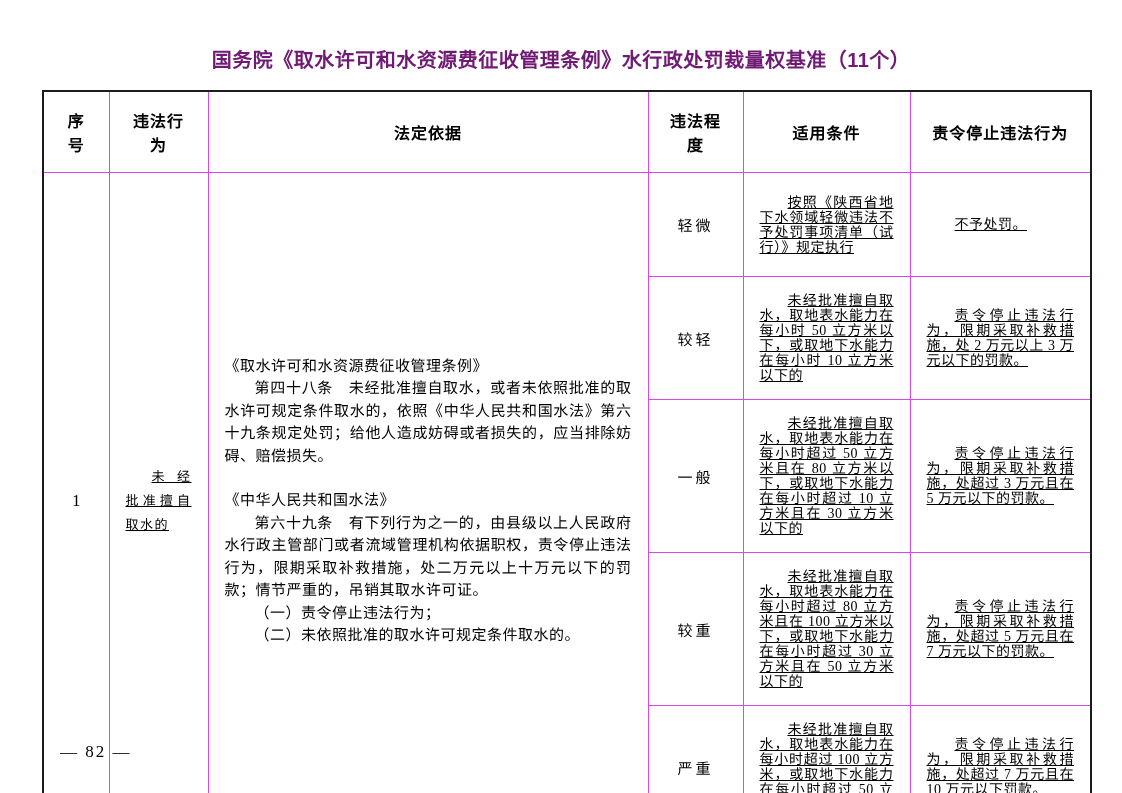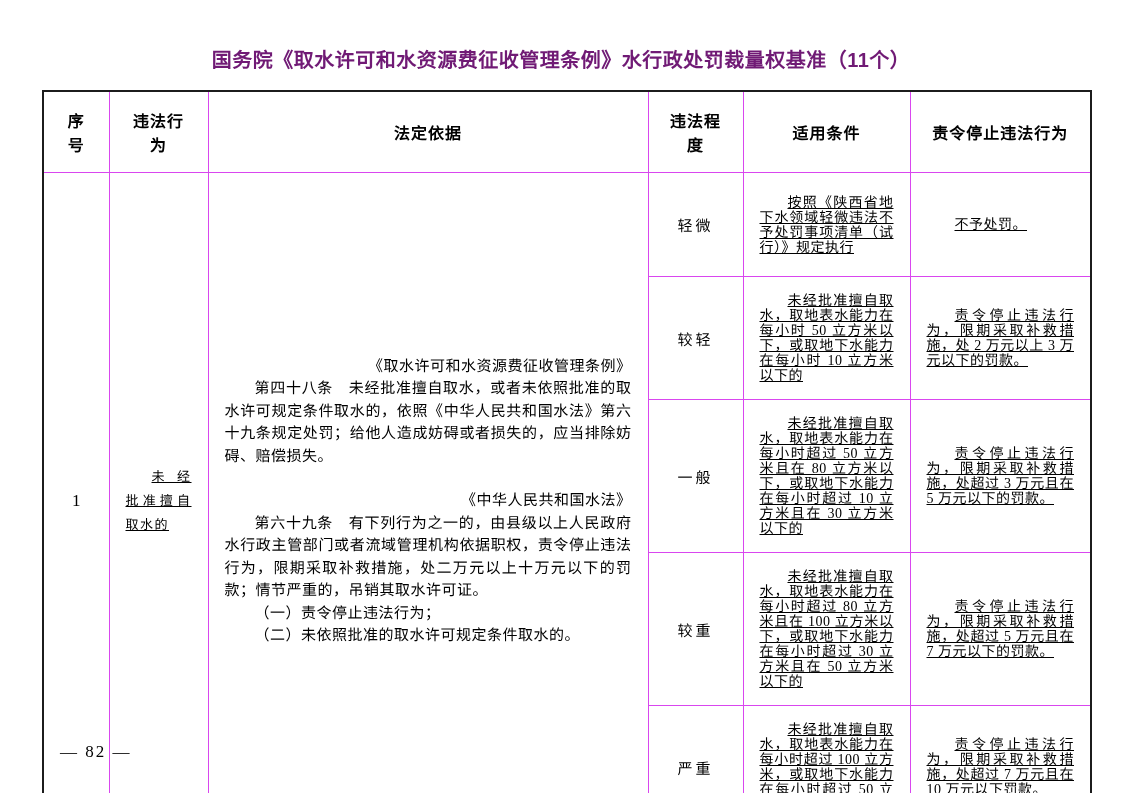--- a/index.html
+++ b/index.html
@@ -72,21 +72,21 @@
   td.legal-cell {
     padding: 0 10px;
     font-size: 15px;
   }
   td.legal-cell p {
     margin: 0;
     line-height: 22.5px;
     letter-spacing: 0.5px;
   }
   td.legal-cell p.legal-center {
-    text-align: right;
+    text-align: left;
   }
   td.legal-cell p.legal-para {
     text-align: justify;
     text-indent: 2em;
   }
   td.legal-cell .legal-spacer {
     height: 22px;
   }
   td.degree-cell {
     text-align: center;

